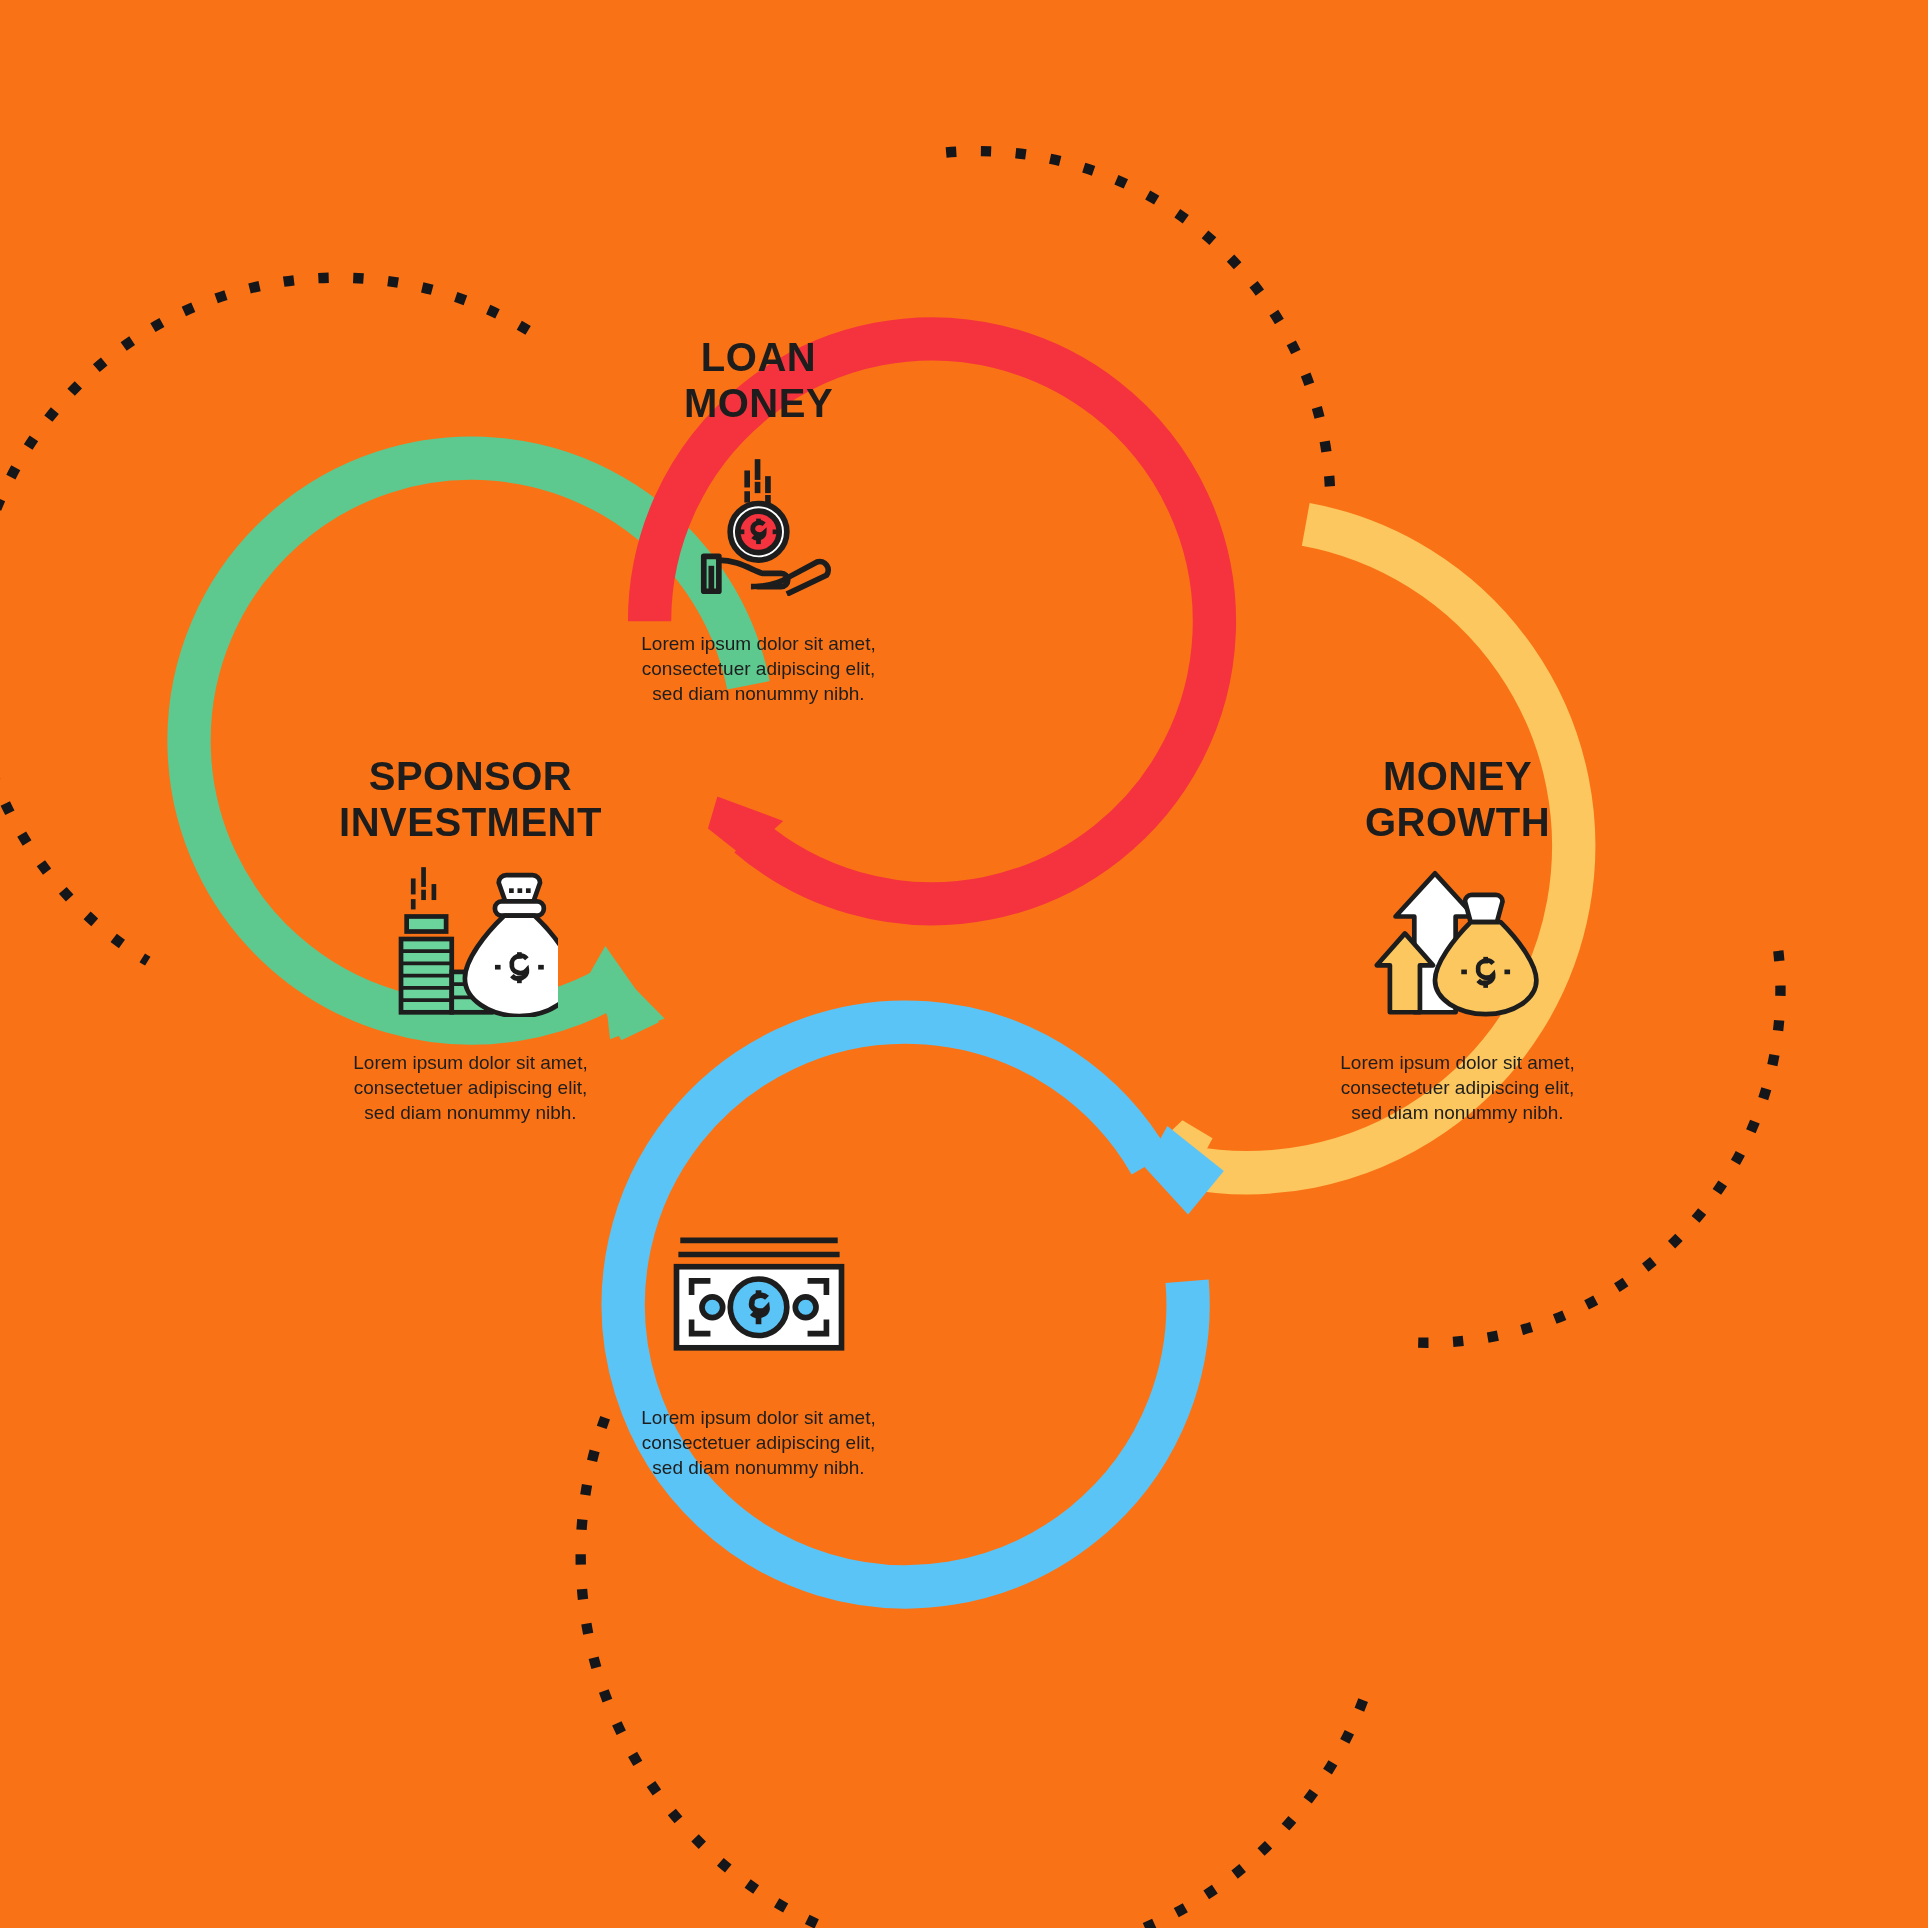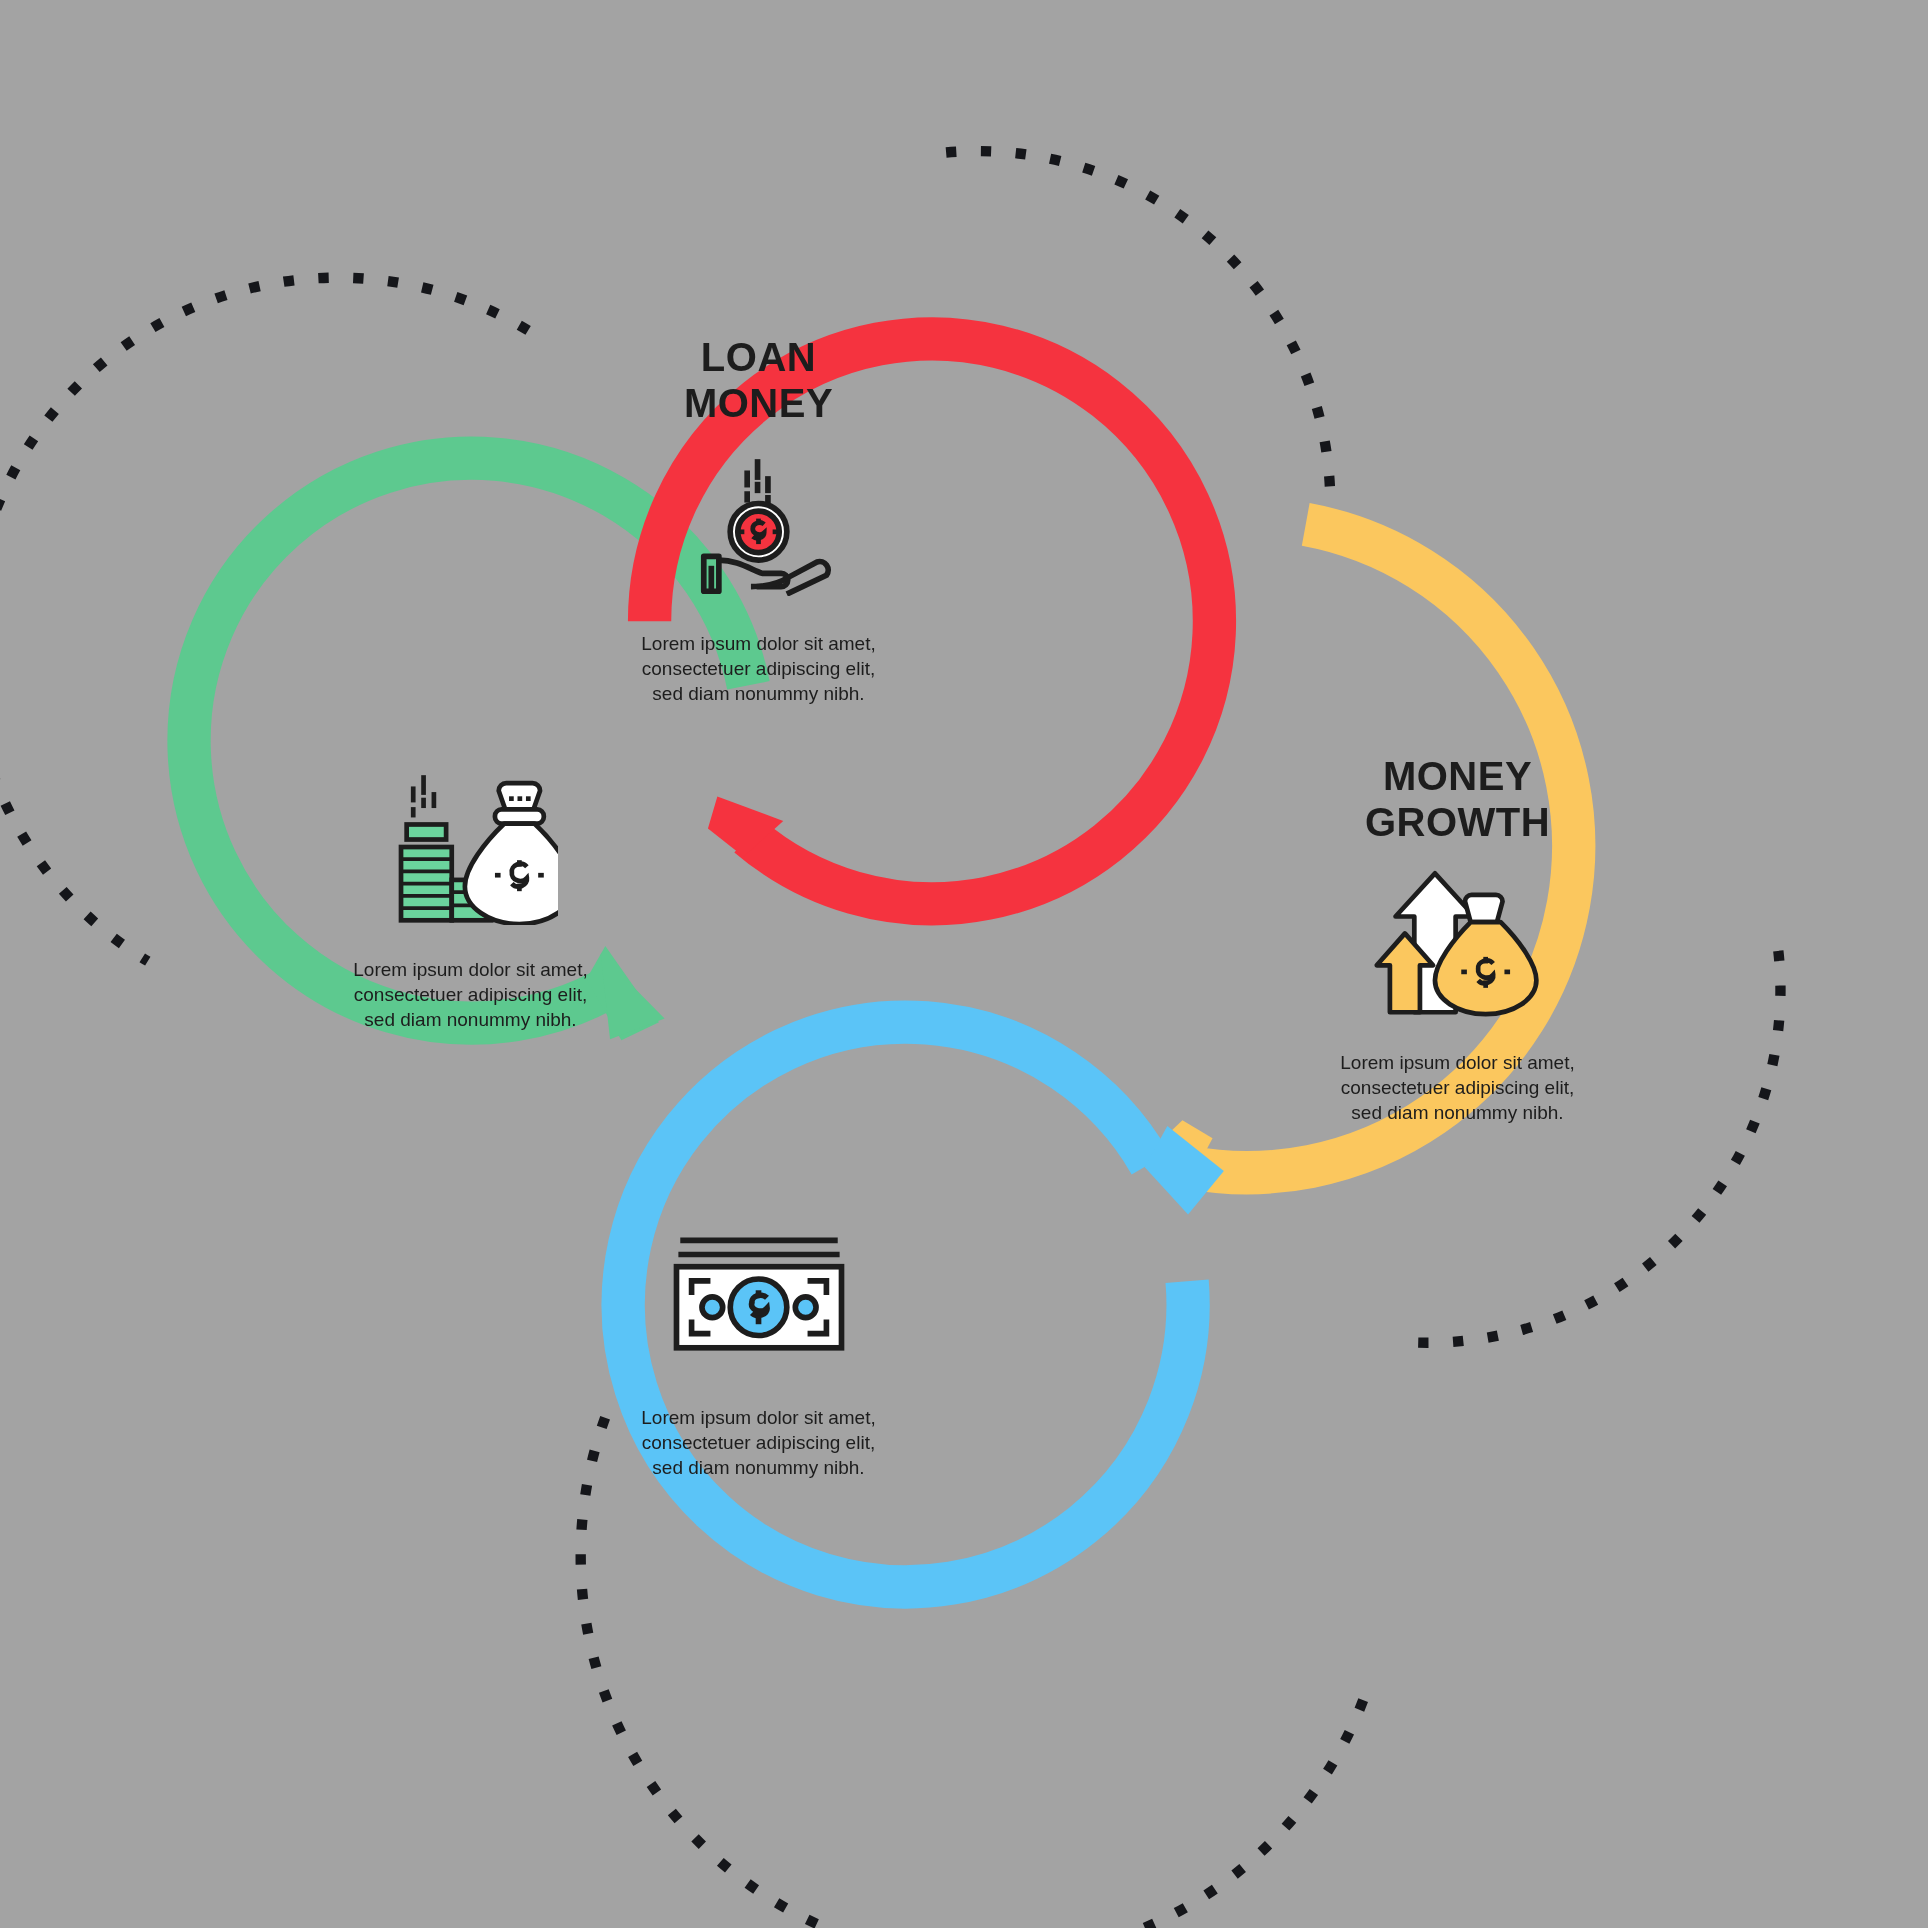--- a/index.html
+++ b/index.html
@@ -1,18 +1,18 @@
 <!DOCTYPE html>
 <html style="font-size:15px"><head>
 <meta charset="utf-8">
 <style>
   html,body{margin:0;padding:0;background:#ffffff;}
   body{width:1928px;height:1928px;overflow:hidden;
        font-family:"Liberation Sans","DejaVu Sans",sans-serif;}
-  #stage{position:relative;width:1928px;height:1928px;background:#a3a3a3;}
+  #stage{position:relative;width:1928px;height:1928px;background:#f97316;}
   #art{position:absolute;inset:0;width:1928px;height:1928px;}
   .node{position:absolute;text-align:center;}
   .node-title{
     font-family:"Liberation Sans","DejaVu Sans",sans-serif;
     font-weight:700;color:#1d1d1d;font-size:40px;line-height:1.16;
     letter-spacing:0.5px;white-space:pre-line;margin:0;
   }
   .node-body{
     font-family:"Liberation Sans","DejaVu Sans",sans-serif;
     font-weight:400;color:#1d1d1d;font-size:19px;line-height:1.32;
@@ -100,20 +100,22 @@
           <path d="M72 150 C86 150 100 148 112 140 L142 124 a9 9 0 0 1 10 14 L110 158"></path>
         </g>
       </svg>
     </div>
     <p class="node-body">Lorem ipsum dolor sit amet,
 consectetuer adipiscing elit,
 sed diam nonummy nibh.</p>
   </div>
 
   <div class="node" id="node-sponsor">
+    <p class="node-title">SPONSOR
+INVESTMENT</p>
     <div class="icon-wrap">
       <svg class="node-icon" width="174" height="155" viewBox="0 0 185 165">
         <g fill="none" stroke="#1d1d1d" stroke-width="5" stroke-linecap="square">
           <path d="M42 8 L42 24"></path>
           <path d="M31 20 L31 32"></path>
           <path d="M53 26 L53 38"></path>
           <path d="M31 42 L31 48"></path>
           <path d="M42 32 L42 38"></path>
         </g>
 

